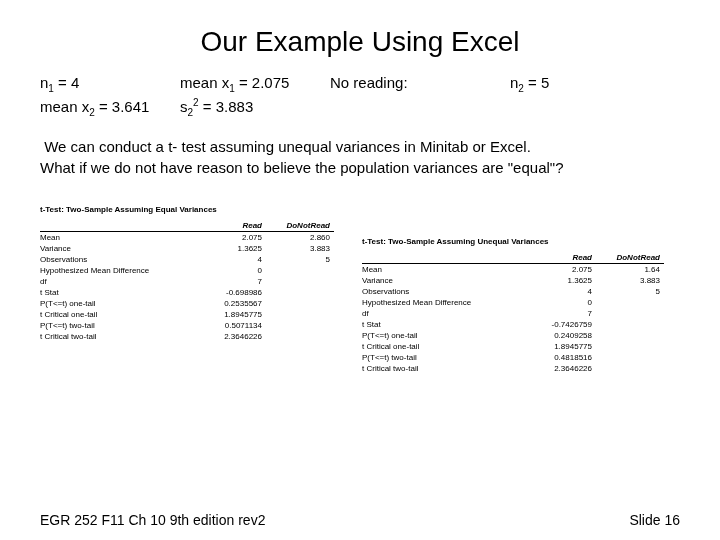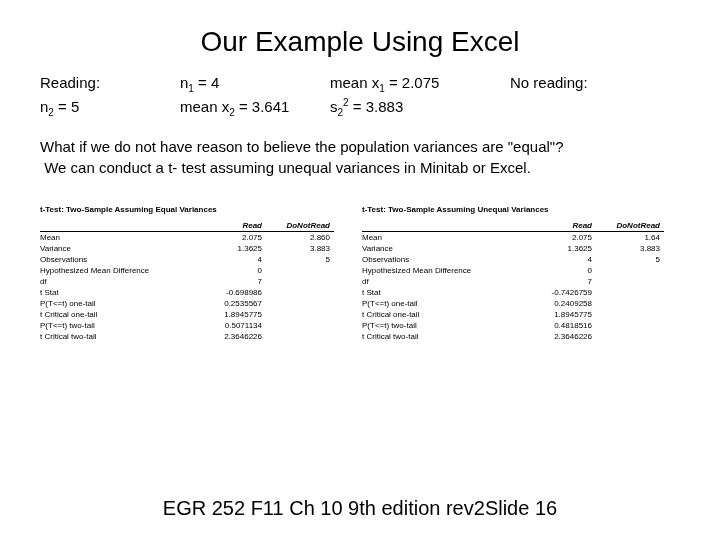--- a/index.html
+++ b/index.html
@@ -62,52 +62,51 @@
   }
   .ttable td.val {
     text-align: right;
     min-width: 64px;
   }
   .ttable td.lab {
     min-width: 148px;
     padding-right: 10px;
   }
   .tleft { flex: 0 0 auto; }
-  .tright { flex: 0 0 auto; }
+  .tright { flex: 0 0 auto; margin-top: 32px; }
   .tright .ttable td.lab { min-width: 156px; }
   .footer {
     position: absolute;
-    bottom: 20px;
+    bottom: 12px;
     left: 40px;
     right: 40px;
     display: flex;
-    justify-content: center;
-    font-size: 20px;
+    justify-content: space-between;
+    font-size: 14px;
   }
 </style>
 </head>
 <body>
 
 <div class="slide">
   <div class="title">Our Example Using Excel</div>
 
   <div class="info-grid">
-    <span>Reading:</span>
     <span><span>n</span><span class="sub">1</span><span> = 4</span></span>
     <span><span>mean x</span><span class="sub">1</span><span> = 2.075</span></span>
 
     <span>No reading:</span>
     <span><span>n</span><span class="sub">2</span><span> = 5</span></span>
     <span><span>mean x</span><span class="sub">2</span><span> = 3.641</span></span>
     <span><span>s</span><span class="sub">2</span><span class="sup">2</span><span> = 3.883</span></span>
   </div>
 
   <div class="body-text">
+    <div>&nbsp;<span>We can conduct a t- test assuming unequal variances in Minitab or Excel.</span></div>
     <div>What if we do not have reason to believe the population variances are "equal"?</div>
-    <div>&nbsp;<span>We can conduct a t- test assuming unequal variances in Minitab or Excel.</span></div>
   </div>
 
   <div class="tables">
     <div class="tleft">
       <table class="ttable">
         <tbody>
             <tr class="hdr">
               <td colspan="3">t-Test: Two-Sample Assuming Equal Variances</td>
             </tr>
         <tr class="cols">

